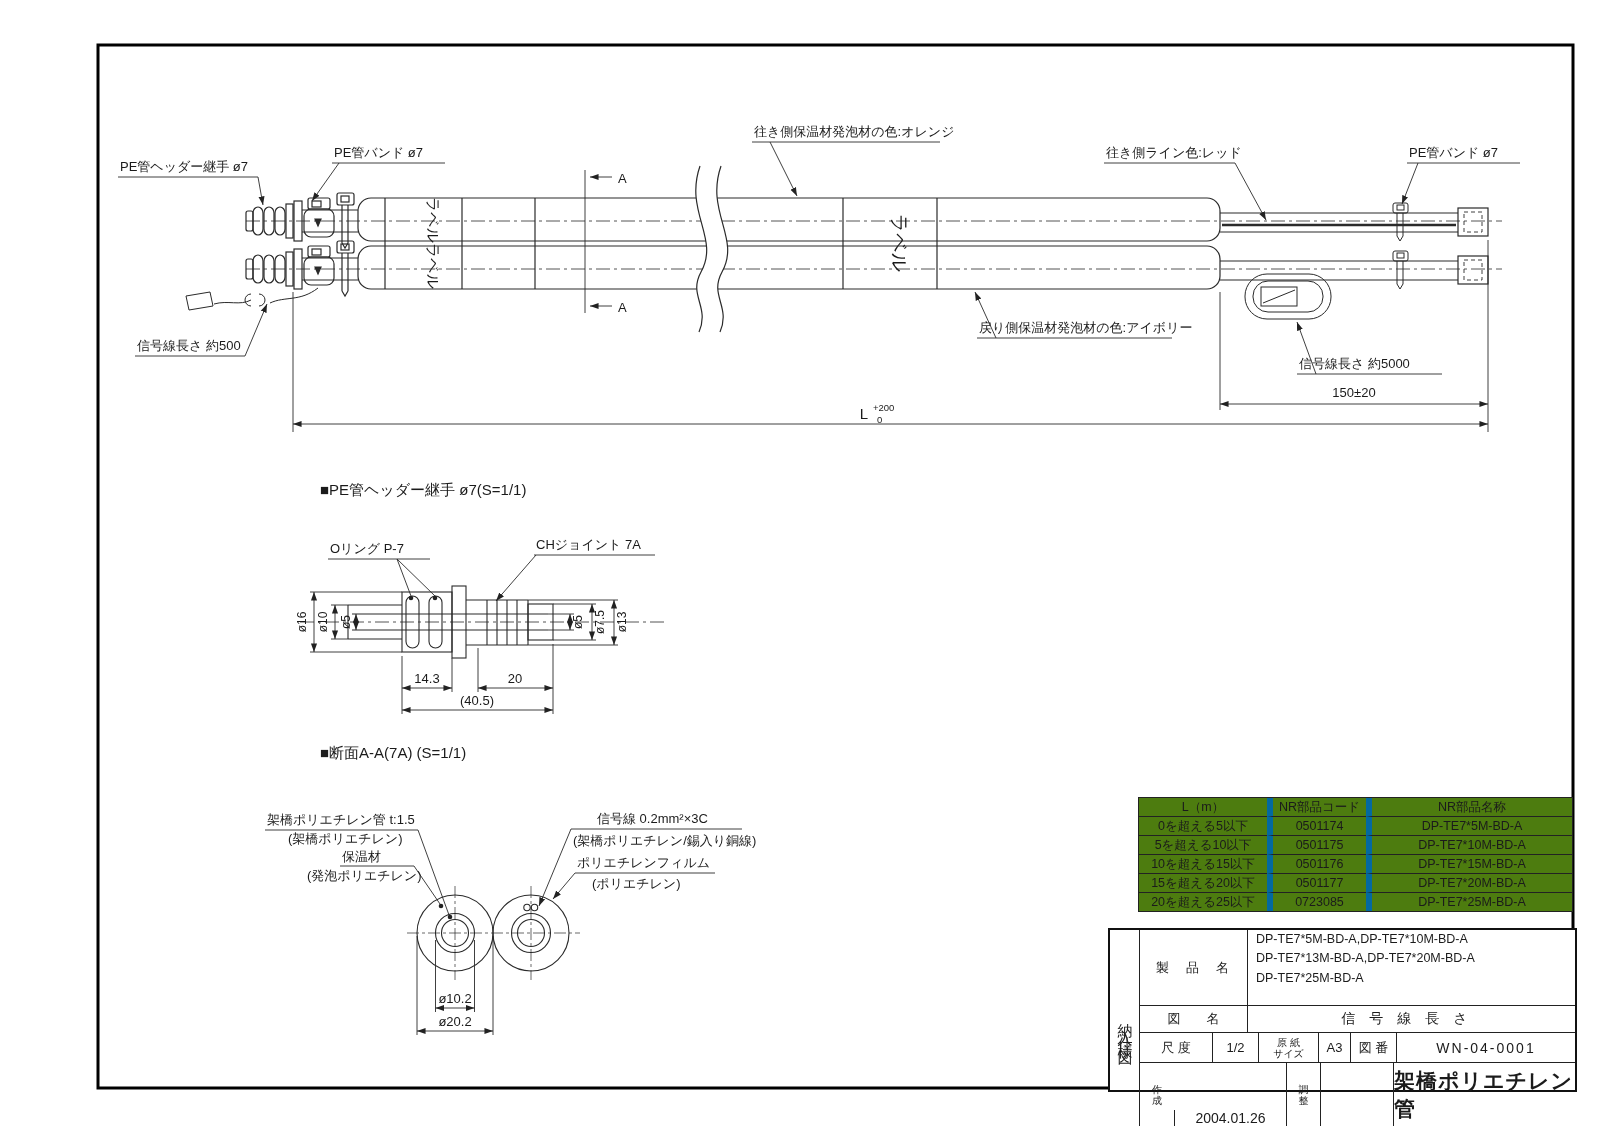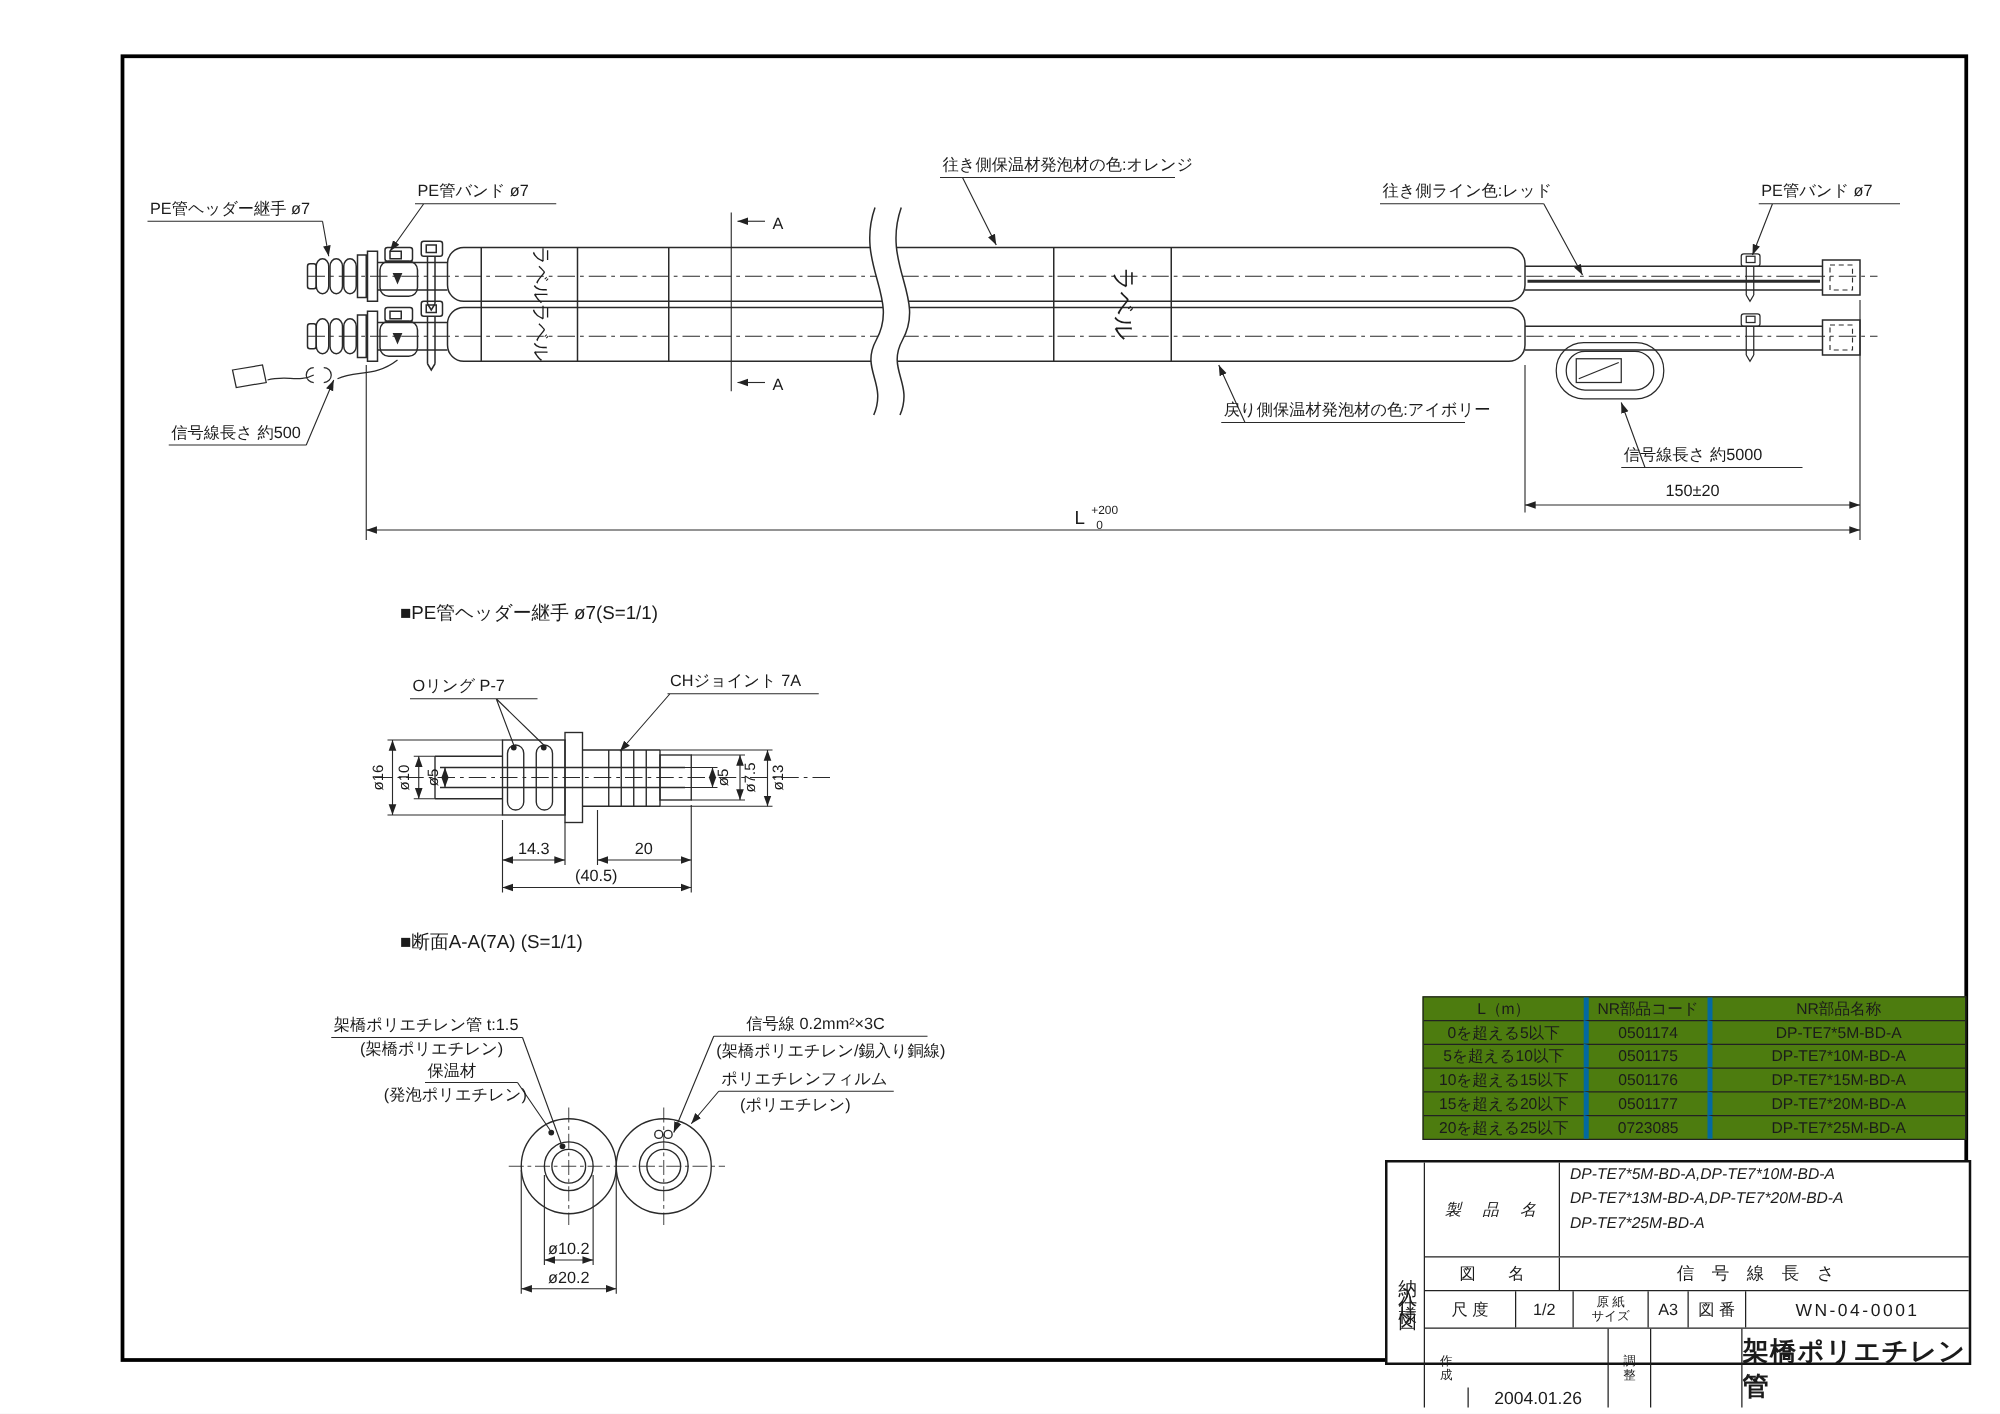--- a/index.html
+++ b/index.html
@@ -4,38 +4,38 @@
 <style>
   html,body{margin:0;padding:0;background:#f4f4f4;}
   #canvas{position:relative;width:1600px;height:1131px;background:#ffffff;
           font-family:"Liberation Sans","DejaVu Sans",sans-serif;color:#1b1b1b;overflow:hidden;}
   svg{position:absolute;left:0;top:0;}
   svg text{font-family:"Liberation Sans","DejaVu Sans",sans-serif;fill:#1b1b1b;}
   .t13{font-size:13px}.t12{font-size:12px}.t15{font-size:15px}.t9{font-size:9.5px}.t19{font-size:19px}
   
   #parts-table{position:absolute;left:1138px;top:797px;width:433px;border:1.6px solid #222;
       display:grid;grid-template-columns:128px 99px 1fr;font-size:12.5px;background:#4d7c0f;}
-  #parts-table .c{border-left:4px solid #0369a1;border-top:1px solid #222;height:18px;
+  #parts-table .c{border-left:6px solid #0369a1;border-top:1px solid #222;height:18px;
       display:flex;align-items:center;justify-content:center;white-space:nowrap;}
   #parts-table .c.first{border-left:none}
   #parts-table .c.toprow{border-top:none}
   
   #title-block{position:absolute;left:1108px;top:928px;width:465px;height:160px;border:2px solid #111;
       display:grid;grid-template-columns:30px 1fr;background:#fff;font-size:13px;}
   #tb-vert{border-right:1px solid #222;display:flex;align-items:center;justify-content:center;
       writing-mode:vertical-rl;text-orientation:upright;letter-spacing:7px;font-size:15px;}
   #tb-main{display:grid;grid-template-rows:75px 27px 30px 1fr;}
   .tbrow{display:grid;border-top:1px solid #222;}
   .tbrow.r1{border-top:none;grid-template-columns:107px 1fr;}
   .tbrow.r2{grid-template-columns:107px 1fr;}
   .tbrow.r3{grid-template-columns:72px 46px 60px 32px 46px 1fr;}
   .tbrow.r4{grid-template-columns:34px 112px 34px 73px 1fr;}
   .tbc{border-left:1px solid #222;display:flex;align-items:center;justify-content:center;overflow:hidden;}
   .tbc.first{border-left:none}
-  .tbc.left{justify-content:flex-start;padding-left:8px;font-style:italic;}
+  .tbc.left{justify-content:flex-start;padding-left:8px;}
   .lbl{letter-spacing:10px;}
   .prod{flex-direction:column;align-items:flex-start;font-size:12.5px;line-height:1.55;}
   .small2{flex-direction:column;font-size:10px;line-height:1.1;}
   .dname{letter-spacing:14px;font-size:14px;}
   .company{font-weight:bold;font-size:21px;letter-spacing:1px;}
   .wn{font-size:14px;letter-spacing:2px;}
 </style>
 </head>
 <body>
 
@@ -292,21 +292,21 @@
 
   <div class="c first">20を超える25以下</div>
   <div class="c">0723085</div>
   <div class="c">DP-TE7*25M-BD-A</div>
 </div>
 
 <div id="title-block">
   <div id="tb-vert">納入仕様図</div>
   <div id="tb-main">
     <div class="tbrow r1">
-      <div class="tbc first lbl" style="letter-spacing:2px;font-style:italic;">製　品　名</div>
+      <div class="tbc first lbl" style="letter-spacing:2px;">製　品　名</div>
       <div class="tbc prod left">
         <div>DP-TE7*5M-BD-A,DP-TE7*10M-BD-A</div>
         <div>DP-TE7*13M-BD-A,DP-TE7*20M-BD-A</div>
         <div>DP-TE7*25M-BD-A</div>
       </div>
     </div>
     <div class="tbrow r2">
       <div class="tbc first">図　　名</div>
       <div class="tbc dname">信号線長さ</div>
     </div>

